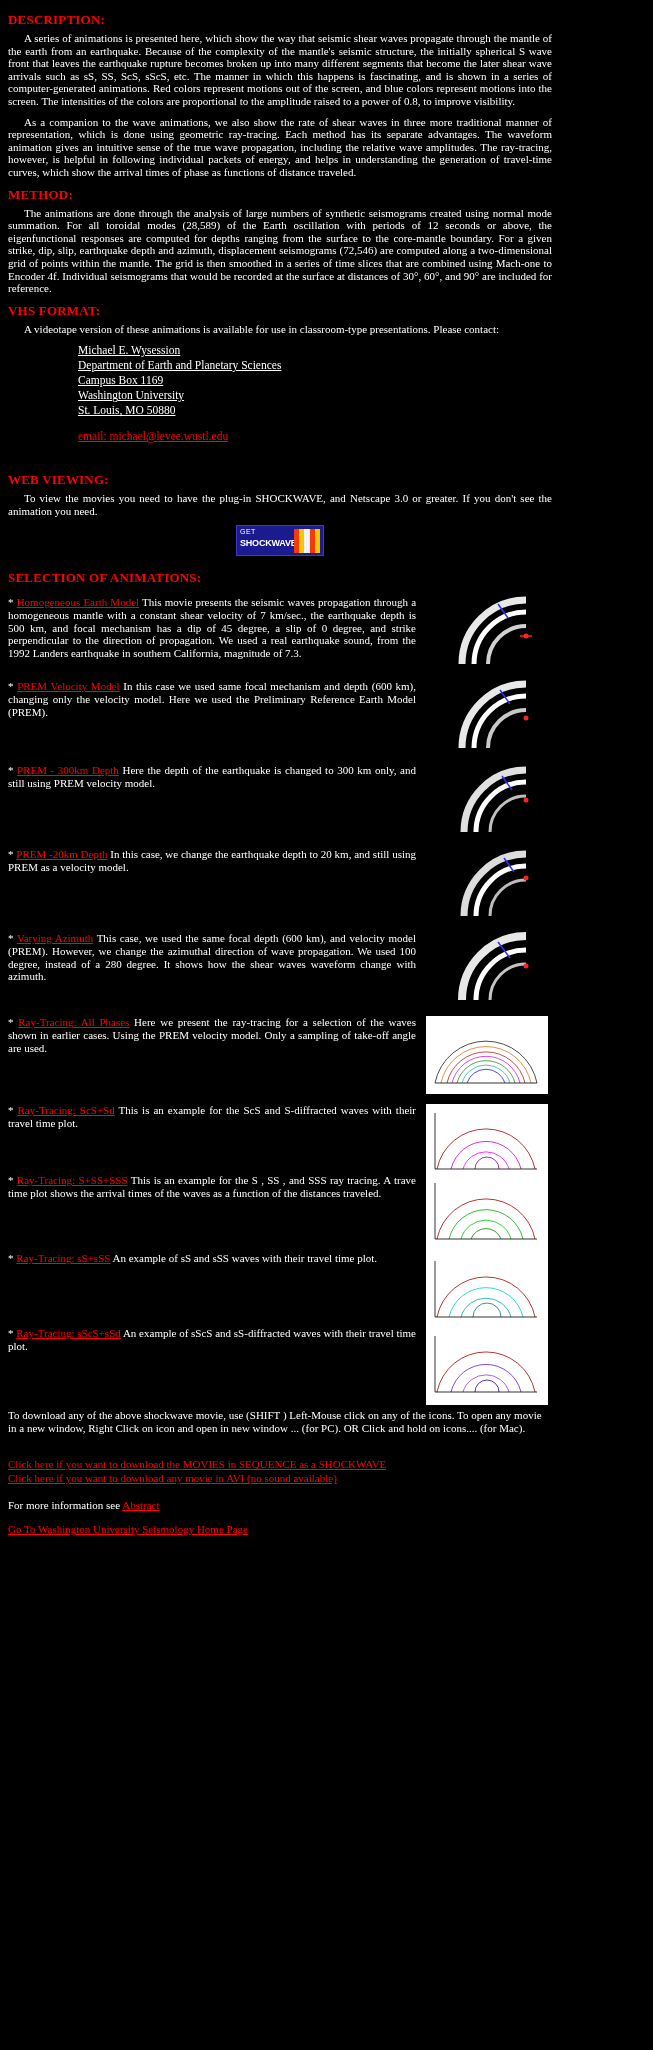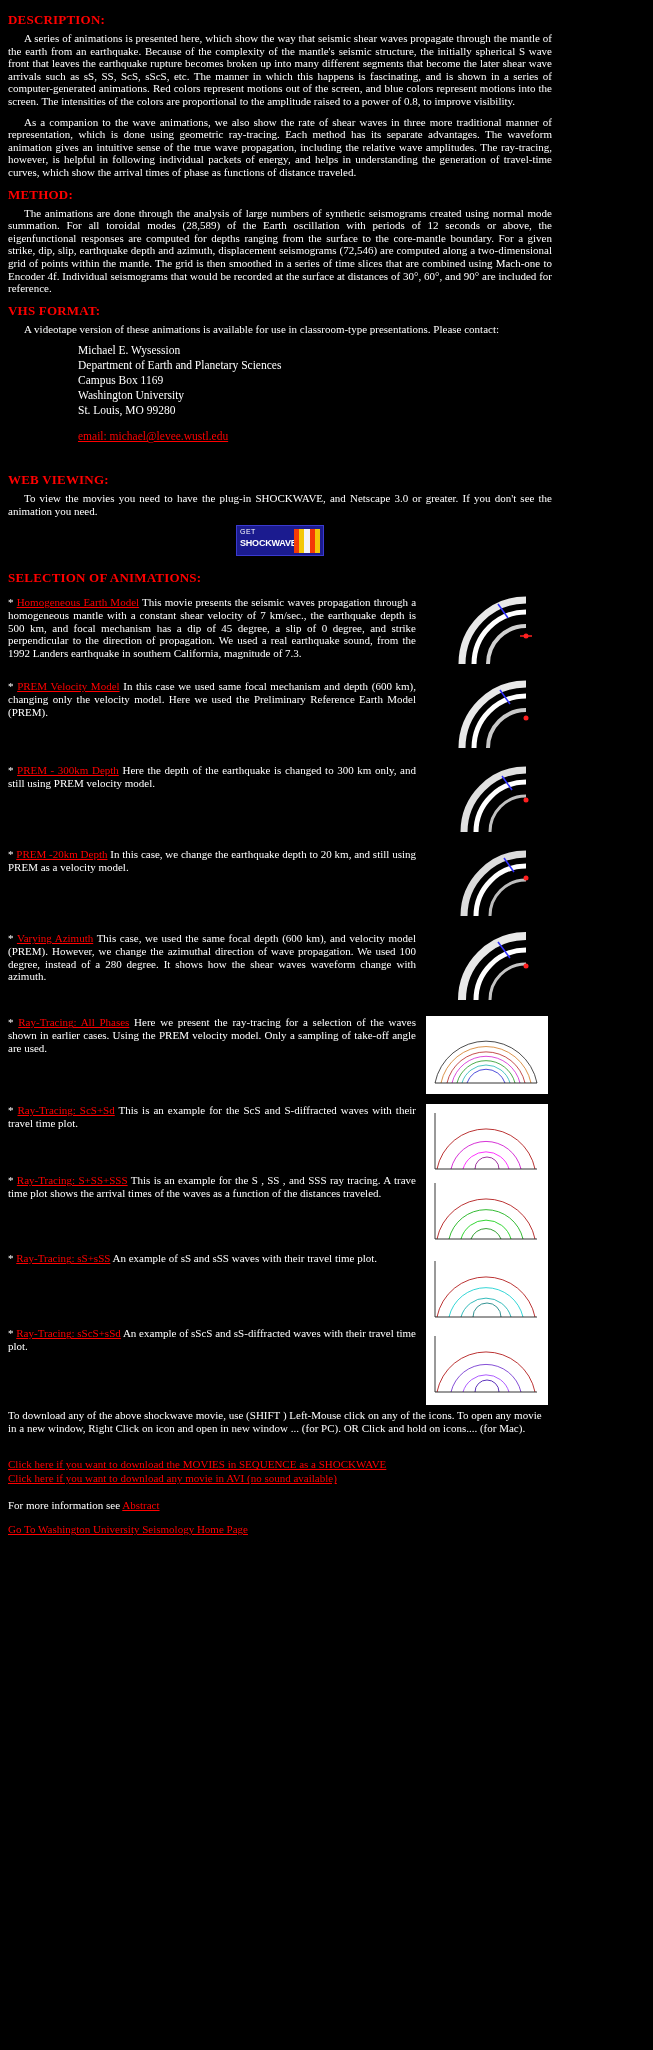--- a/index.html
+++ b/index.html
@@ -34,21 +34,21 @@
     margin: 0 0 8px 0;
     text-align: justify;
     text-indent: 16px;
     color: #ffffff;
   }
   .addr {
     margin: 0 0 0 70px;
     font-size: 11.5px;
     line-height: 15px;
   }
-  .addr div { color: #ffffff; }
+  .addr div { color: #ffffff; text-decoration: underline; }
   a.link {
     color: #ff0000;
     text-decoration: underline;
   }
   a.email {
     color: #ff0000;
     text-decoration: underline;
   }
   .email-line {
     margin: 12px 0 0 70px;
@@ -156,21 +156,21 @@
   <p class="body">The animations are done through the analysis of large numbers of synthetic seismograms created using normal mode summation. For all toroidal modes (28,589) of the Earth oscillation with periods of 12 seconds or above, the eigenfunctional responses are computed for depths ranging from the surface to the core-mantle boundary. For a given strike, dip, slip, earthquake depth and azimuth, displacement seismograms (72,546) are computed along a two-dimensional grid of points within the mantle. The grid is then smoothed in a series of time slices that are combined using Mach-one to Encoder 4f. Individual seismograms that would be recorded at the surface at distances of 30°, 60°, and 90° are included for reference.</p>
 
   <h2 class="section">VHS FORMAT:</h2>
   <p class="body">A videotape version of these animations is available for use in classroom-type presentations. Please contact:</p>
 
   <div class="addr">
     <div>Michael E. Wysession</div>
     <div>Department of Earth and Planetary Sciences</div>
     <div>Campus Box 1169</div>
     <div>Washington University</div>
-    <div>St. Louis, MO 99280</div>
+    <div>St. Louis, MO 50880</div>
   </div>
 
   <div class="email-line">
     <a class="email" href="#">email: michael@levee.wustl.edu</a>
   </div>
 
   <h2 class="section" style="margin-top:30px;">WEB VIEWING:</h2>
   <p class="body">To view the movies you need to have the plug-in SHOCKWAVE, and Netscape 3.0 or greater. If you don't see the animation you need.</p>
 
   <div class="badge-wrap">

